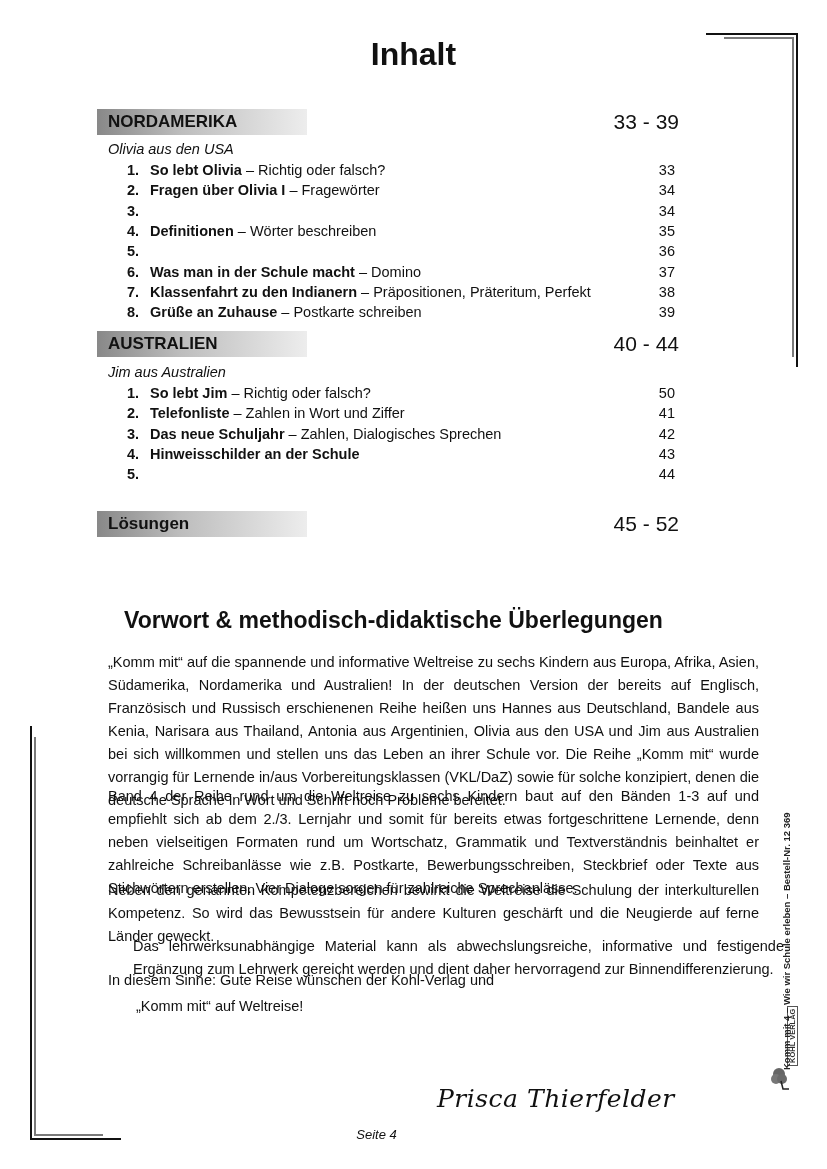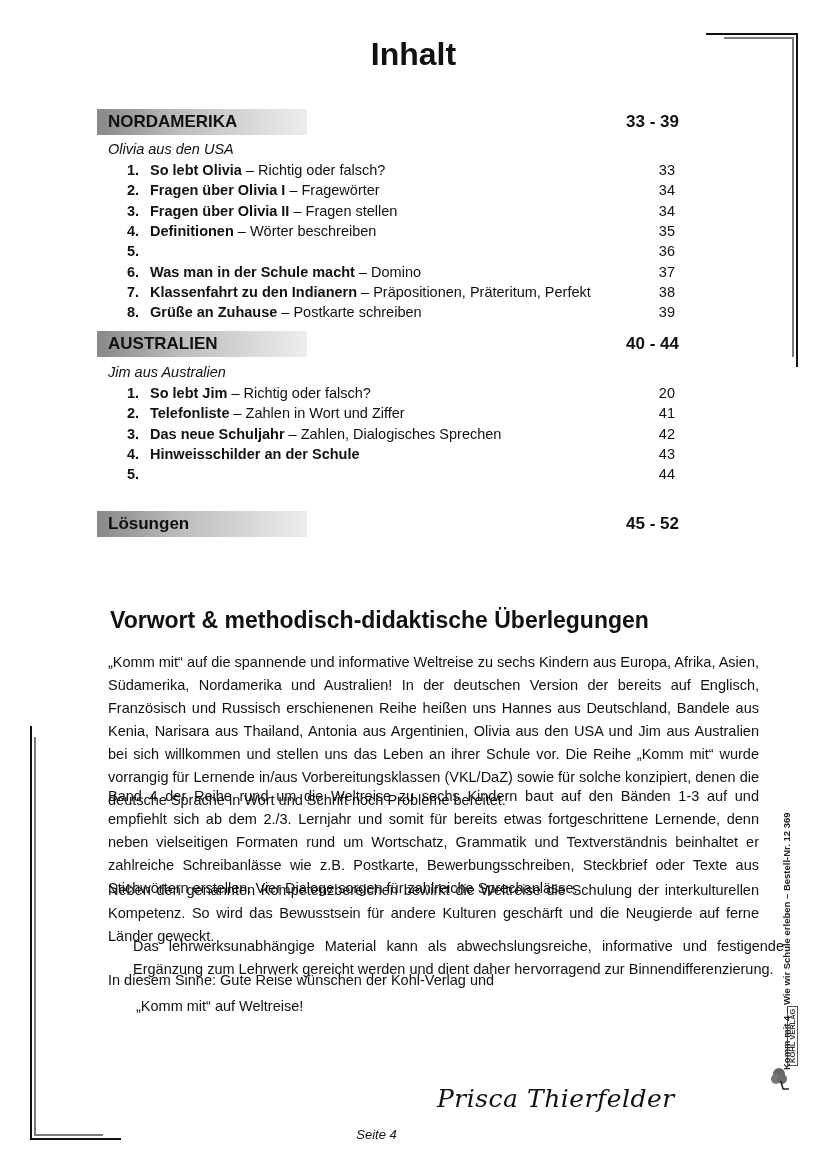--- a/index.html
+++ b/index.html
@@ -11,30 +11,30 @@
   .ln { position: absolute; }
   .dk { background: #111; }
   .gr { background: #7a7a7a; }
 
   .title { left: 0; width: 827px; top: 36px; text-align: center;
            font-size: 32px; font-weight: bold; }
 
   .sec-bar { position: absolute; left: 97px; width: 210px; height: 26px;
              background: linear-gradient(to right, #888888 0%, #bdbdbd 40%, #ededed 100%); }
   .sec-name { position: absolute; left: 108px; font-size: 17px; font-weight: bold; line-height: 26px; }
-  .sec-range { position: absolute; right: 148px; font-size: 17px; font-weight: bold; line-height: 26px; }
+  .sec-range { position: absolute; right: 148px; font-size: 21px; font-weight: normal; line-height: 26px; }
   .subhead { position: absolute; left: 108px; font-size: 14.5px; font-style: italic; }
 
   .entry { position: absolute; left: 127px; width: 548px; height: 20px; font-size: 14.5px; line-height: 20px; }
   .entry .num { position: absolute; left: 0; font-weight: bold; }
   .entry .txt { position: absolute; left: 23px; white-space: nowrap; }
   .entry .txt b { font-weight: bold; }
   .entry .pg { position: absolute; right: 0; }
 
-  .vorwort-title { left: 110px; top: 607px; font-size: 23px; font-weight: bold; }
+  .vorwort-title { left: 124px; top: 607px; font-size: 23px; font-weight: bold; }
 
   .para { position: absolute; left: 108px; width: 651px; font-size: 14.5px; line-height: 23px;
           text-align: justify; hyphens: manual; }
 
   .signature { left: 437px; top: 1084px; font-family: "DejaVu Serif", serif; font-style: italic;
                font-size: 25px; letter-spacing: 0.5px; }
   .page-num { left: 0; width: 753px; text-align: center; top: 1127px; font-size: 13px; font-style: italic; }
 
   .side { position: absolute; left: 781px; top: 1070px; transform-origin: 0 0; transform: rotate(-90deg);
           font-size: 9.5px; font-weight: bold; white-space: nowrap; color: #222; }
@@ -68,21 +68,20 @@
         <span class="txt"><b>So lebt Olivia</b><span> – Richtig oder falsch?</span></span>
         <span class="pg">33</span>
       </div>
       <div class="entry" style="top: 180.3px;">
         <span class="num">2.</span>
         <span class="txt"><b>Fragen über Olivia I</b><span> – Fragewörter</span></span>
         <span class="pg">34</span>
       </div>
       <div class="entry" style="top: 200.6px;">
         <span class="num">3.</span>
-        <span class="txt"><b>Fragen über Olivia II</b><span> – Fragen stellen</span></span>
         <span class="pg">34</span>
       </div>
       <div class="entry" style="top: 220.9px;">
         <span class="num">4.</span>
         <span class="txt"><b>Definitionen</b><span> – Wörter beschreiben</span></span>
         <span class="pg">35</span>
       </div>
       <div class="entry" style="top: 241.2px;">
         <span class="num">5.</span>
         <span class="pg">36</span>
@@ -107,21 +106,21 @@
 
 <div>
   <div class="sec-bar" style="top:331px;"></div>
   <div class="sec-name" style="top:331px;">AUSTRALIEN</div>
   <div class="sec-range" style="top:331px;">40 - 44</div>
   <div class="subhead" style="top:364px;">Jim aus Australien</div>
   <div id="list-1">
       <div class="entry" style="top: 383px;">
         <span class="num">1.</span>
         <span class="txt"><b>So lebt Jim</b><span> – Richtig oder falsch?</span></span>
-        <span class="pg">20</span>
+        <span class="pg">50</span>
       </div>
       <div class="entry" style="top: 403.3px;">
         <span class="num">2.</span>
         <span class="txt"><b>Telefonliste</b><span> – Zahlen in Wort und Ziffer</span></span>
         <span class="pg">41</span>
       </div>
       <div class="entry" style="top: 423.6px;">
         <span class="num">3.</span>
         <span class="txt"><b>Das neue Schuljahr</b><span> – Zahlen, Dialogisches Sprechen</span></span>
         <span class="pg">42</span>

